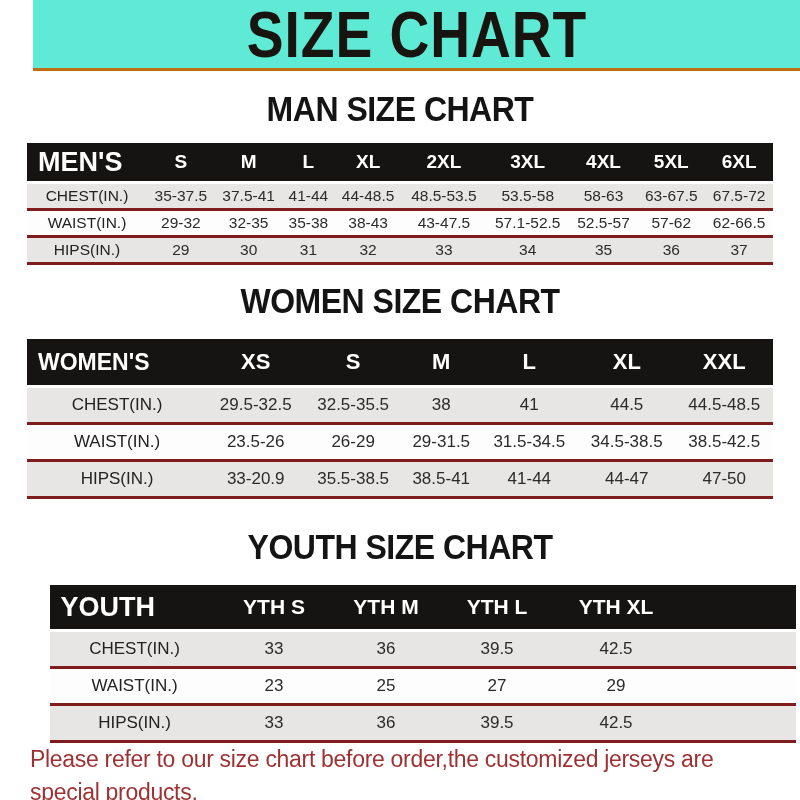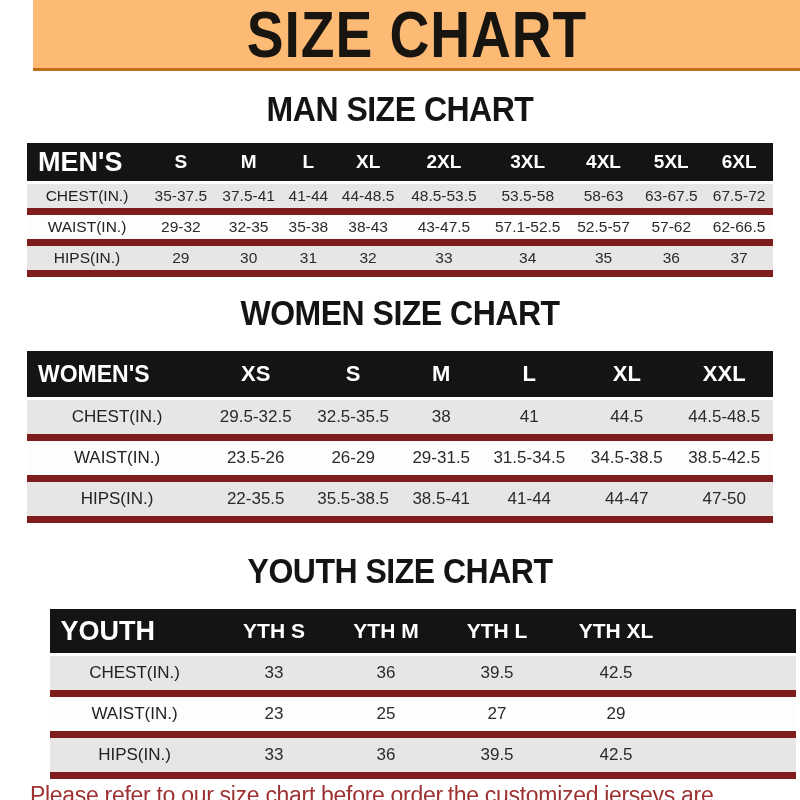--- a/index.html
+++ b/index.html
@@ -33,21 +33,21 @@
   .s1 .tbl-slot{margin-top:19px;}
   .s2 .tbl-slot{margin-top:19px;margin-left:45px;}
   
   table{
     width:746px;margin:0 auto;border-collapse:collapse;
     table-layout:auto;
   }
   thead tr{background:#161412;}
   thead th{color:#ffffff;font-weight:bold;text-align:center;white-space:nowrap;}
   th.corner{text-align:left;padding-left:11px;white-space:nowrap;}
-  tbody tr{border-bottom:7px solid #7f1d1d;}
+  tbody tr{border-bottom:3px solid #7f1d1d;}
   tbody tr:nth-child(odd){background:#e7e6e5;}
   tbody tr:nth-child(even){background:#fdfdfd;}
   tbody tr:first-child{border-top:3px solid #ffffff;}
   tbody td{
     text-align:center;color:#2b2b2b;white-space:nowrap;
     font-weight:500;
   }
   td.row-label{color:#222;}
   
   .t0 thead th{height:36px;font-size:19px;}
@@ -65,21 +65,21 @@
   
   .footer-note{
     margin-top:auto;margin-bottom:12px;padding-left:30px;padding-right:20px;
     font-size:23px;line-height:1.45;font-weight:500;
     letter-spacing:-.3px;
   }
 </style>
 </head>
 <body>
 
-<header class="banner" style="background: #fdba74; margin-left: 33px;">
+<header class="banner" style="background: #5eead4; margin-left: 33px;">
   <div class="banner-title">SIZE CHART</div>
 </header>
 
 <section class="section s0">
   <h2 class="section-heading">MAN SIZE CHART</h2>
   <div class="tbl-slot">
       <table class="t0">
         <thead>
           <tr>
             <th class="corner">MEN'S</th>
@@ -165,21 +165,21 @@
             <td class="row-label">WAIST(IN.)</td>
             <td>23.5-26</td>
             <td>26-29</td>
             <td>29-31.5</td>
             <td>31.5-34.5</td>
             <td>34.5-38.5</td>
             <td>38.5-42.5</td>
           </tr>
           <tr>
             <td class="row-label">HIPS(IN.)</td>
-            <td>22-35.5</td>
+            <td>33-20.9</td>
             <td>35.5-38.5</td>
             <td>38.5-41</td>
             <td>41-44</td>
             <td>44-47</td>
             <td>47-50</td>
           </tr>
         </tbody>
       </table>
     </div>
 </section>

